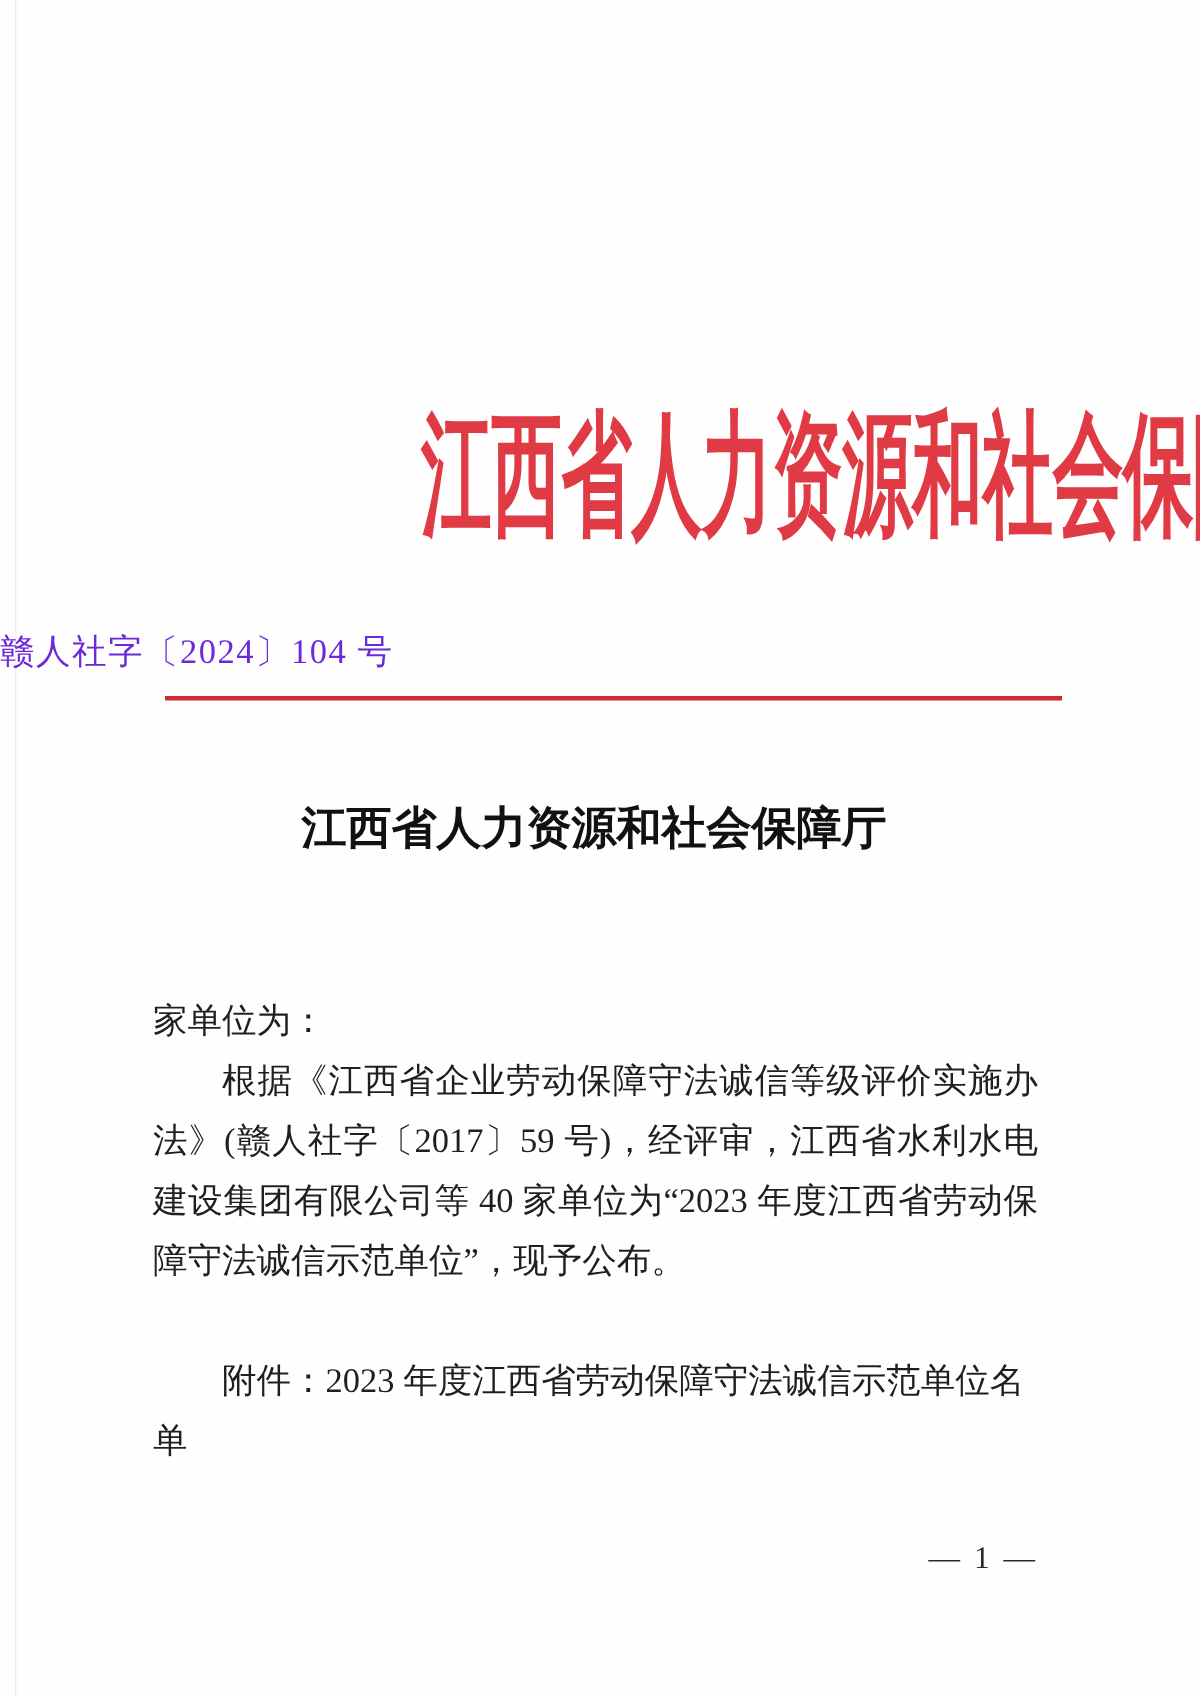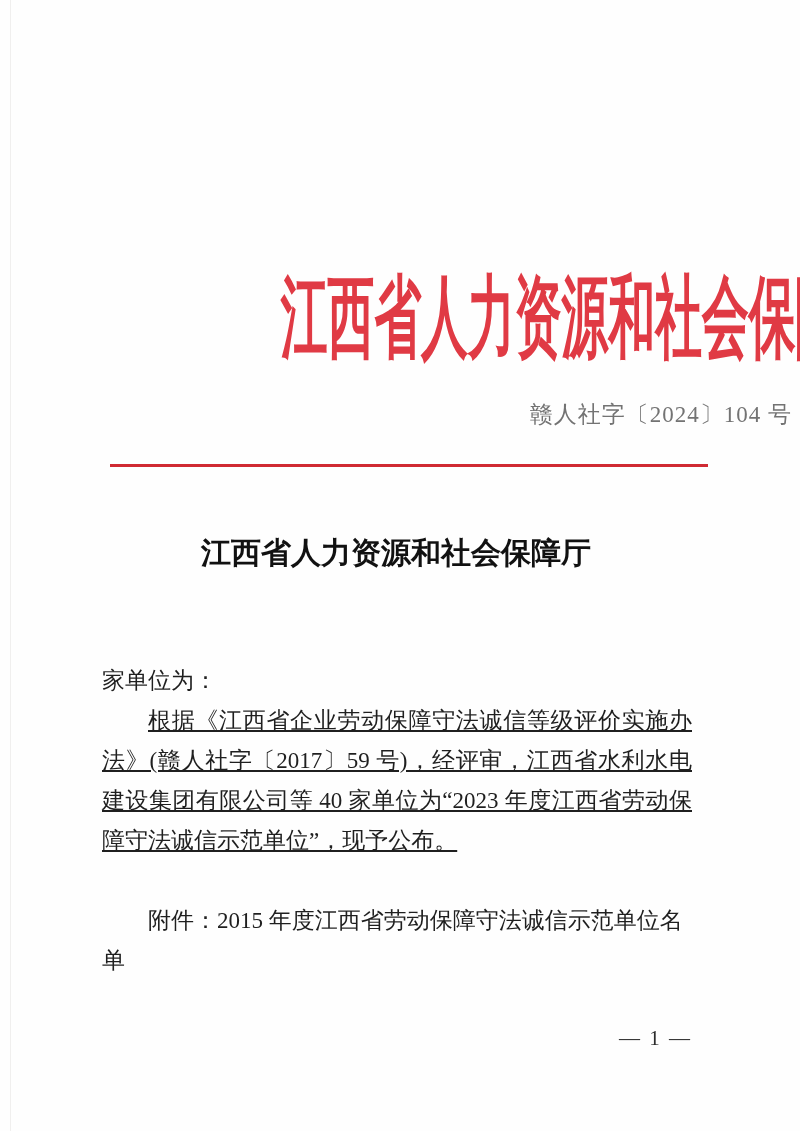--- a/index.html
+++ b/index.html
@@ -39,27 +39,27 @@
     font-size: 90px;
     line-height: 104px;
     font-weight: bold;
     color: #e03a44;
     letter-spacing: 0px;
     transform: scaleX(0.52);
     transform-origin: 50% 50%;
   }
   .doc-number {
     position: absolute;
-    top: 398px;
+    top: 418px;
     left: 0;
     width: 792px;
-    text-align: right;
+    text-align: left;
     font-size: 23px;
     line-height: 34px;
-    color: #737373;
+    color: #6d28d9;
     letter-spacing: 1px;
   }
   .red-rule {
     position: absolute;
     top: 464px;
     left: 110px;
     width: 598px;
     height: 3px;
     background: #d02a33;
   }
@@ -83,21 +83,20 @@
     line-height: 40px;
     color: #1f1f1f;
   }
   .salutation {
     text-align: left;
   }
   .para {
     margin: 0;
     text-indent: 2em;
     text-align: justify;
-    text-decoration: underline;
   }
   .attachment {
     margin: 40px 0 0 0;
     text-indent: 2em;
     text-align: left;
   }
   .page-number {
     position: absolute;
     top: 1024px;
     right: 108px;
@@ -122,18 +121,18 @@
 
   <div class="red-rule"></div>
 
   <div class="title">
     <div>江西省人力资源和社会保障厅</div>
   </div>
 
   <div class="body">
     <div class="salutation">家单位为：</div>
     <p class="para">根据《江西省企业劳动保障守法诚信等级评价实施办法》(赣人社字〔2017〕59 号)，经评审，江西省水利水电建设集团有限公司等 40 家单位为“2023 年度江西省劳动保障守法诚信示范单位”，现予公布。</p>
-    <p class="attachment">附件：2015 年度江西省劳动保障守法诚信示范单位名单</p>
+    <p class="attachment">附件：2023 年度江西省劳动保障守法诚信示范单位名单</p>
   </div>
 
   <div class="page-number">— 1 —</div>
 
 </div>
 
 </body></html>

